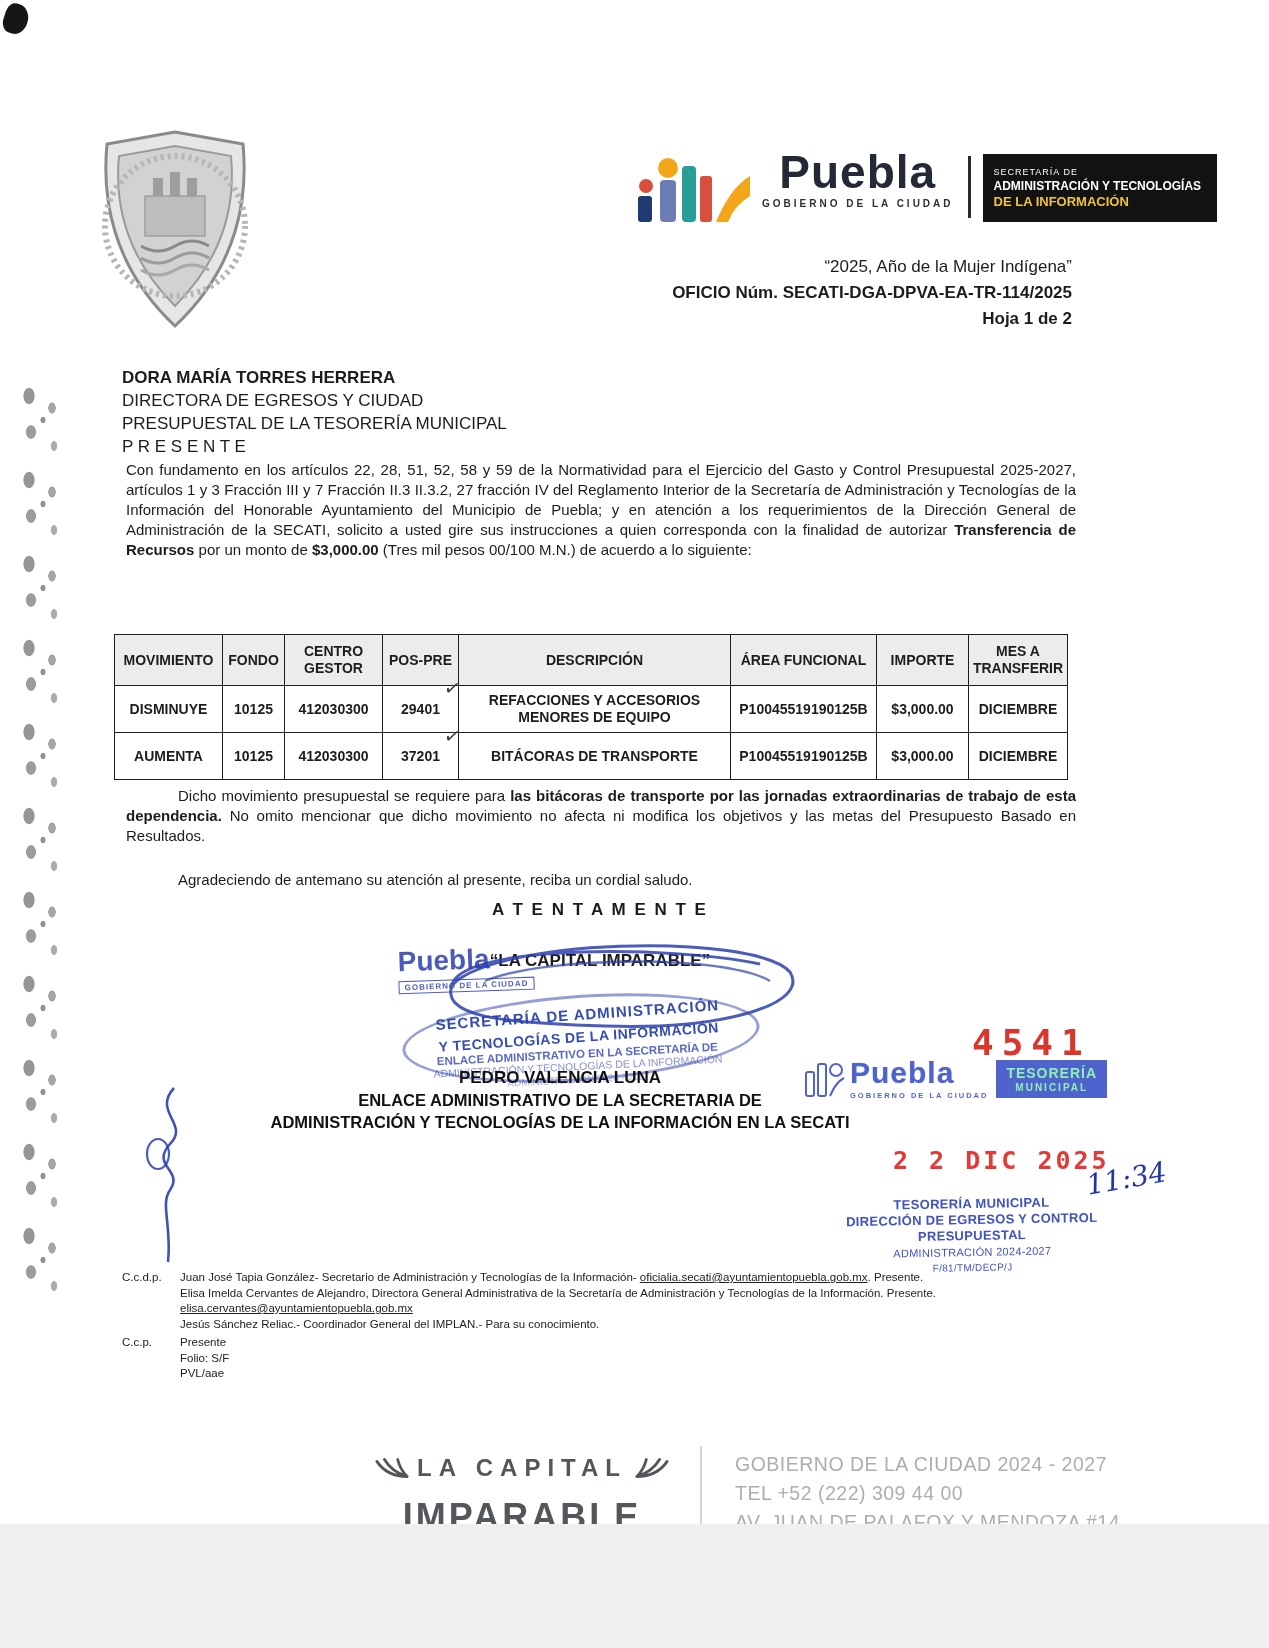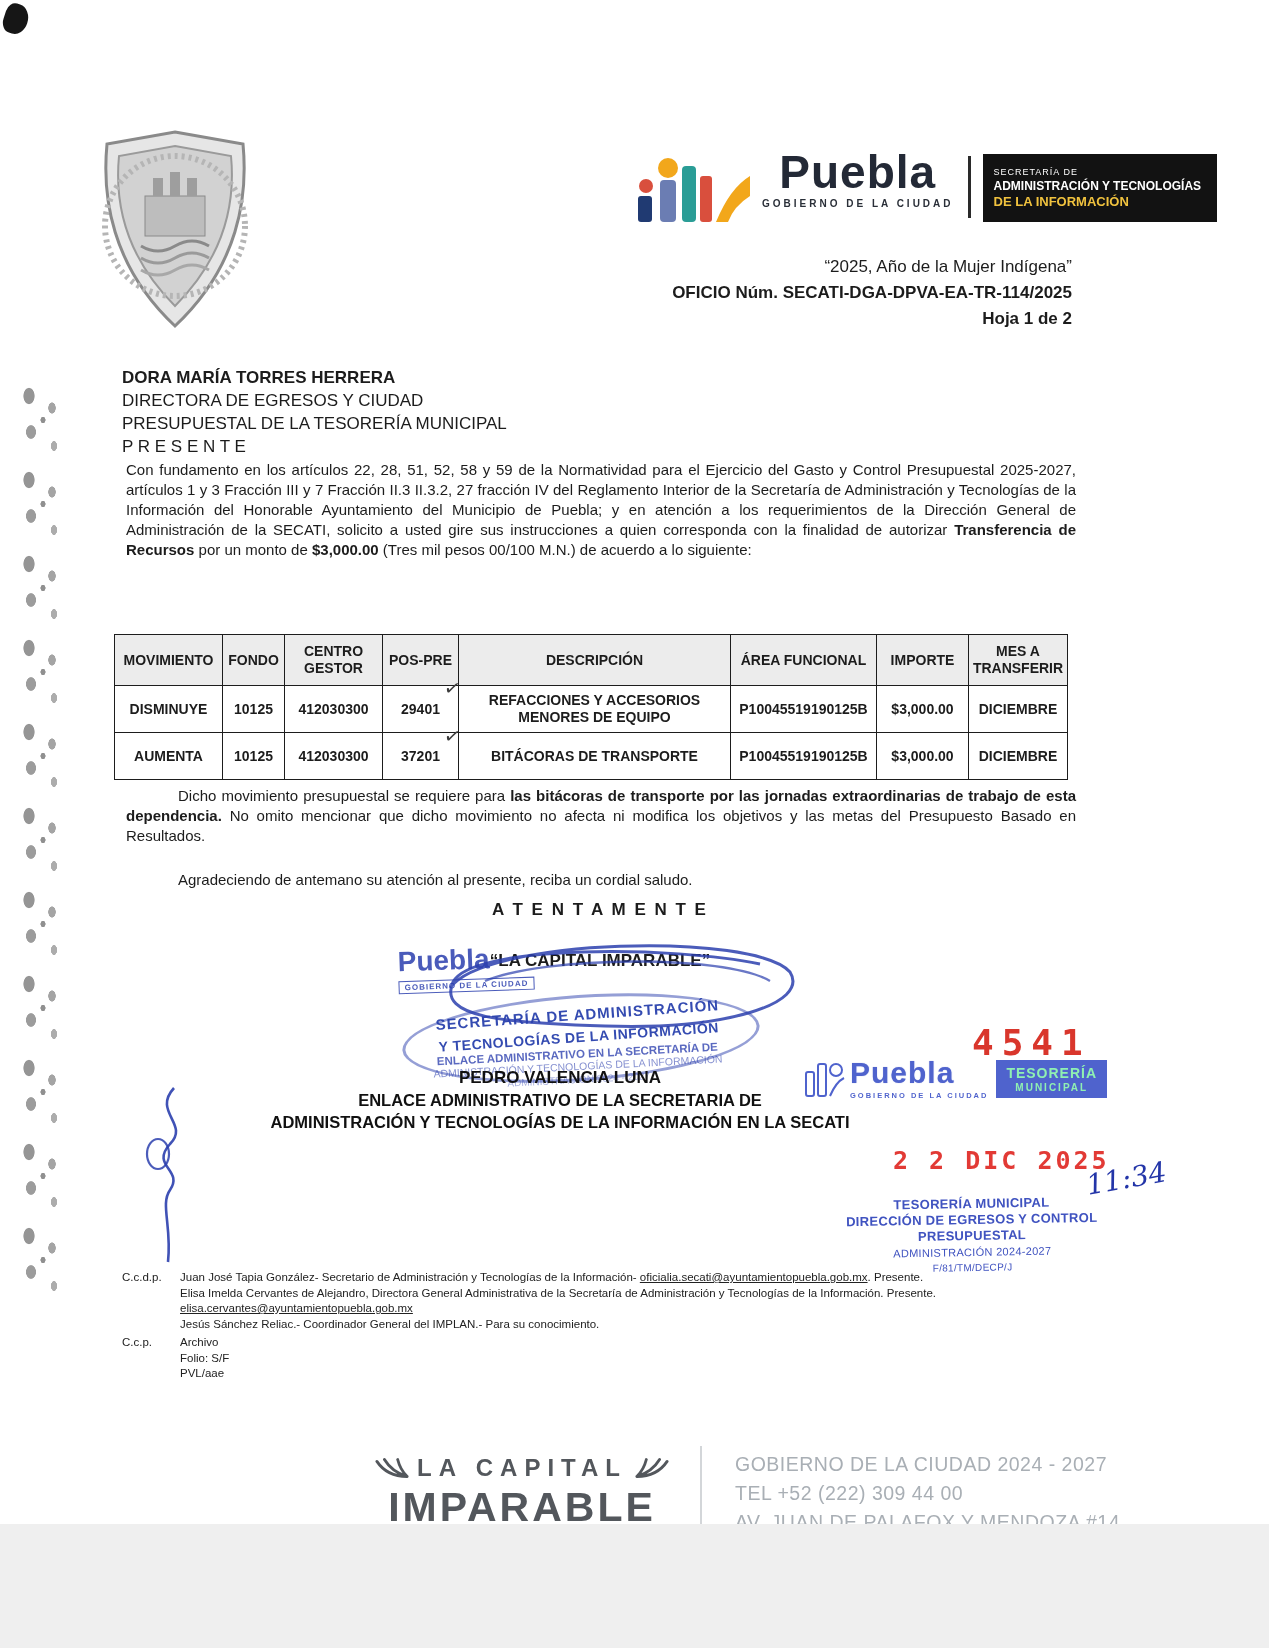--- a/index.html
+++ b/index.html
@@ -100,21 +100,21 @@
   .cc{left:122px;top:1270px;width:920px;font-size:11.5px;line-height:15.5px;z-index:2;color:#222;}
   .cc-row{display:flex;}
   .cc-label{width:58px;flex:0 0 58px;}
   .cc a, .cc .link{color:#222;text-decoration:underline;}
   .ccp-row{margin-top:3px;}
 
   .footer-divider{left:700px;top:1446px;height:120px;border-left:2px solid #d3d6d9;z-index:2;}
   .footer-logo{left:372px;top:1454px;width:300px;text-align:center;color:#53575c;z-index:2;}
   .fl-top{display:flex;align-items:center;justify-content:center;gap:8px;}
   .fl-capital{font-size:24px;font-weight:bold;letter-spacing:7px;}
-  .fl-imparable{font-size:41px;font-weight:bold;letter-spacing:3px;margin-top:2px;}
+  .fl-imparable{font-size:36px;font-weight:bold;letter-spacing:3px;margin-top:14px;}
   .footer-right{left:735px;top:1450px;font-size:19.5px;color:#a9afb5;line-height:29px;letter-spacing:.5px;z-index:2;}
   .handwritten{left:1028px;top:1546px;font-family:"DejaVu Serif", serif;font-style:italic;font-size:31px;
                color:#1f2430;transform:rotate(-4deg);letter-spacing:5px;z-index:4;}
   svg{display:block;}
 </style>
 </head>
 <body>
 
 <div class="page">
 
@@ -293,21 +293,21 @@
       <div class="cc-lines">
         <div><span>Juan José Tapia González- Secretario de Administración y Tecnologías de la Información- </span><a class="link">oficialia.secati@ayuntamientopuebla.gob.mx</a><span>. Presente.</span></div>
         <div>Elisa Imelda Cervantes de Alejandro, Directora General Administrativa de la Secretaría de Administración y Tecnologías de la Información. Presente.</div>
         <div><a class="link">elisa.cervantes@ayuntamientopuebla.gob.mx</a></div>
         <div>Jesús Sánchez Reliac.- Coordinador General del IMPLAN.- Para su conocimiento.</div>
       </div>
     </div>
     <div class="cc-row ccp-row">
       <span class="cc-label">C.c.p.</span>
       <div class="cc-lines">
-        <div>Archivo</div>
+        <div>Presente</div>
         <div>Folio: S/F</div>
         <div>PVL/aae</div>
       </div>
     </div>
   </div>
 
   <div class="abs footer-divider"></div>
 
   <div class="abs footer-logo">
     <div class="fl-top">

